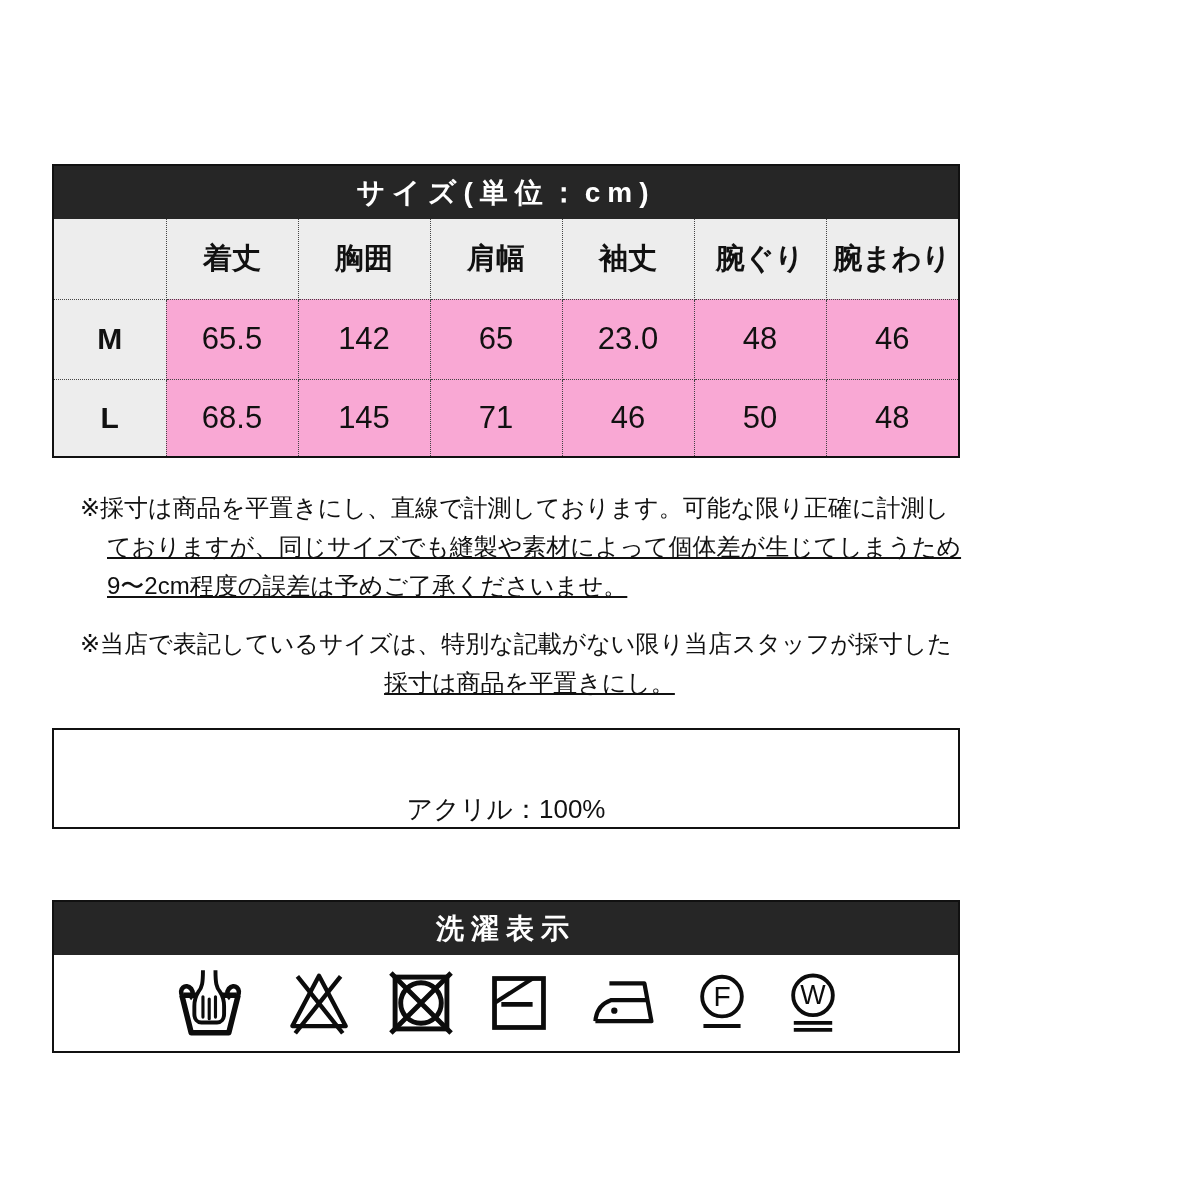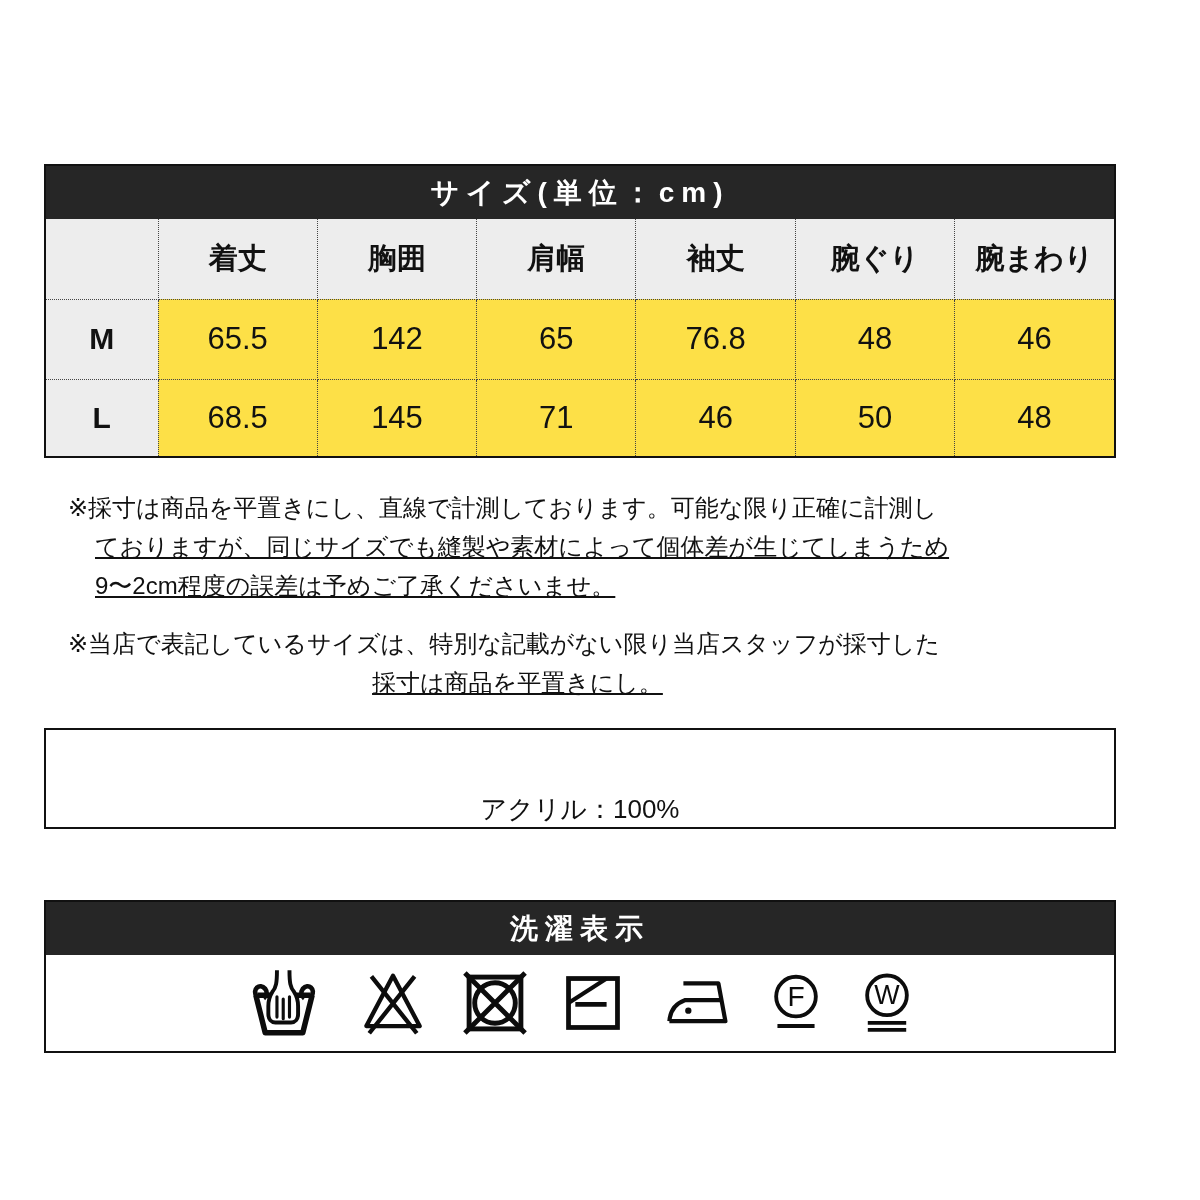--- a/index.html
+++ b/index.html
@@ -1,39 +1,39 @@
 <!DOCTYPE html>
 <html><head>
 <meta charset="utf-8">
 <style>
   html,body{margin:0;padding:0;background:#fff;}
   .page{
     position:relative;width:1200px;height:1200px;background:#ffffff;
     font-family:"Liberation Sans","DejaVu Sans",sans-serif;color:#111;
     overflow:hidden;
   }
-  .box{position:absolute;left:44px;width:1072px;border:2px solid #111;box-sizing:border-box;background:#fff;}
+  .box{position:absolute;left:52px;width:908px;border:2px solid #111;box-sizing:border-box;background:#fff;}
   .bar{
     height:53px;background:#262626;color:#fff;display:flex;align-items:center;justify-content:center;
     font-weight:700;font-size:28px;letter-spacing:7px;
   }
   
   .size-box{top:164px;}
   table.size{width:100%;border-collapse:collapse;table-layout:fixed;border:hidden;}
   table.size th,table.size td{
     border:1px dotted #444;text-align:center;vertical-align:middle;padding:0;
   }
   table.size thead tr{height:80px;}
   table.size thead th{background:#ededed;font-weight:700;font-size:29px;}
   table.size tbody tr.row-m{height:80px;}
   table.size tbody tr.row-l{height:77px;}
   table.size tbody th{background:#ededed;font-weight:700;font-size:30px;}
-  table.size tbody td{background:#fde047;font-weight:400;font-size:31px;}
+  table.size tbody td{background:#f9a8d4;font-weight:400;font-size:31px;}
   
-  .note{position:absolute;left:68px;font-size:24px;line-height:39px;color:#111;}
+  .note{position:absolute;left:80px;font-size:24px;line-height:39px;color:#111;}
   .note .cont{padding-left:27px;text-decoration:underline;}
   .note-1{top:488px;}
   .note-2{top:624px;text-align:center;}
   
   .material-box{top:728px;}
   .material-content{height:97px;display:flex;align-items:flex-end;justify-content:center;font-size:26px;}
   
   .washing-box{top:900px;}
   .washing-content{height:96px;display:flex;align-items:center;justify-content:center;gap:27px;}
   .washing-content svg{display:block;}
@@ -69,21 +69,21 @@
           <th>腕ぐり</th>
           <th>腕まわり</th>
         </tr>
       </thead>
       <tbody>
         <tr class="row-m">
           <th>M</th>
           <td>65.5</td>
           <td>142</td>
           <td>65</td>
-          <td>76.8</td>
+          <td>23.0</td>
           <td>48</td>
           <td>46</td>
         </tr>
         <tr class="row-l">
           <th>L</th>
           <td>68.5</td>
           <td>145</td>
           <td>71</td>
           <td>46</td>
           <td>50</td>

